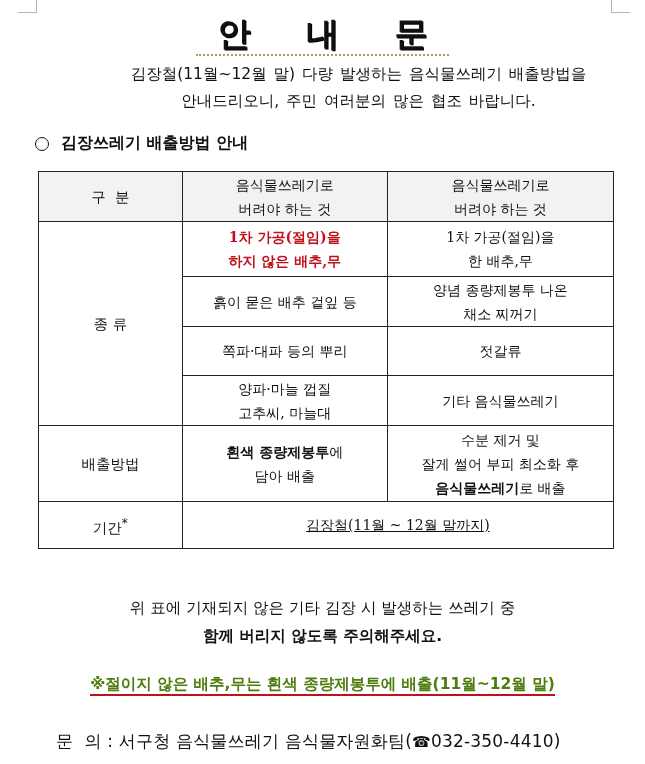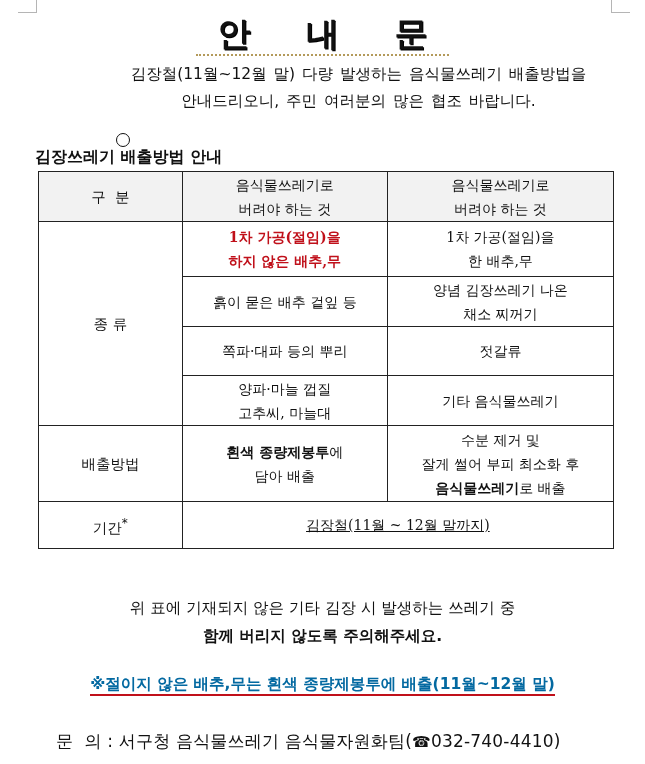--- a/index.html
+++ b/index.html
@@ -57,21 +57,20 @@
 
     .section-heading {
       position: absolute;
       left: 35px;
       top: 133px;
       font-size: 16px;
       font-weight: bold;
       white-space: nowrap;
       display: flex;
       align-items: center;
-      flex-direction: column;
     }
     .circle-icon {
       display: inline-block;
       width: 12px; height: 12px;
       border: 1.5px solid #111;
       border-radius: 50%;
       margin-right: 12px;
     }
 
     table.guide {
@@ -112,21 +111,21 @@
     .notice div { white-space: nowrap; }
     .notice .bold { font-weight: bold; }
 
     .warning {
       position: absolute;
       left: 0; width: 645px;
       top: 674px;
       text-align: center;
       font-size: 15.5px;
       font-weight: bold;
-      color: #0369a1;
+      color: #4d7c0f;
       white-space: nowrap;
     }
     .warning span { border-bottom: 2px solid #c0101a; padding-bottom: 1px; }
 
     .contact {
       position: absolute;
       left: 56px;
       top: 730px;
       font-size: 17px;
       white-space: nowrap;
@@ -186,21 +185,21 @@
     <td>
       <div>1차 가공(절임)을</div>
       <div>한 배추,무</div>
     </td>
   </tr>
   <tr style="height:50px">
     <td>
       <div>흙이 묻은 배추 겉잎 등</div>
     </td>
     <td>
-      <div>양념 김장쓰레기 나온</div>
+      <div>양념 종량제봉투 나온</div>
       <div>채소 찌꺼기</div>
     </td>
   </tr>
   <tr style="height:49px">
     <td>
       <div>쪽파·대파 등의 뿌리</div>
     </td>
     <td>
       <div>젓갈류</div>
     </td>
@@ -244,14 +243,14 @@
 <div class="notice">
   <div>위 표에 기재되지 않은 기타 김장 시 발생하는 쓰레기 중</div>
   <div class="bold">함께 버리지 않도록 주의해주세요.</div>
 </div>
 
 <div class="warning">
   <span>※절이지 않은 배추,무는 흰색 종량제봉투에 배출(11월~12월 말)</span>
 </div>
 
 <div class="contact">
-  <span style="white-space:pre">문  의 : 서구청 음식물쓰레기 음식물자원화팀(</span><span class="phone-icon">☎</span><span>032-740-4410)</span>
+  <span style="white-space:pre">문  의 : 서구청 음식물쓰레기 음식물자원화팀(</span><span class="phone-icon">☎</span><span>032-350-4410)</span>
 </div>
 
 </body></html>

